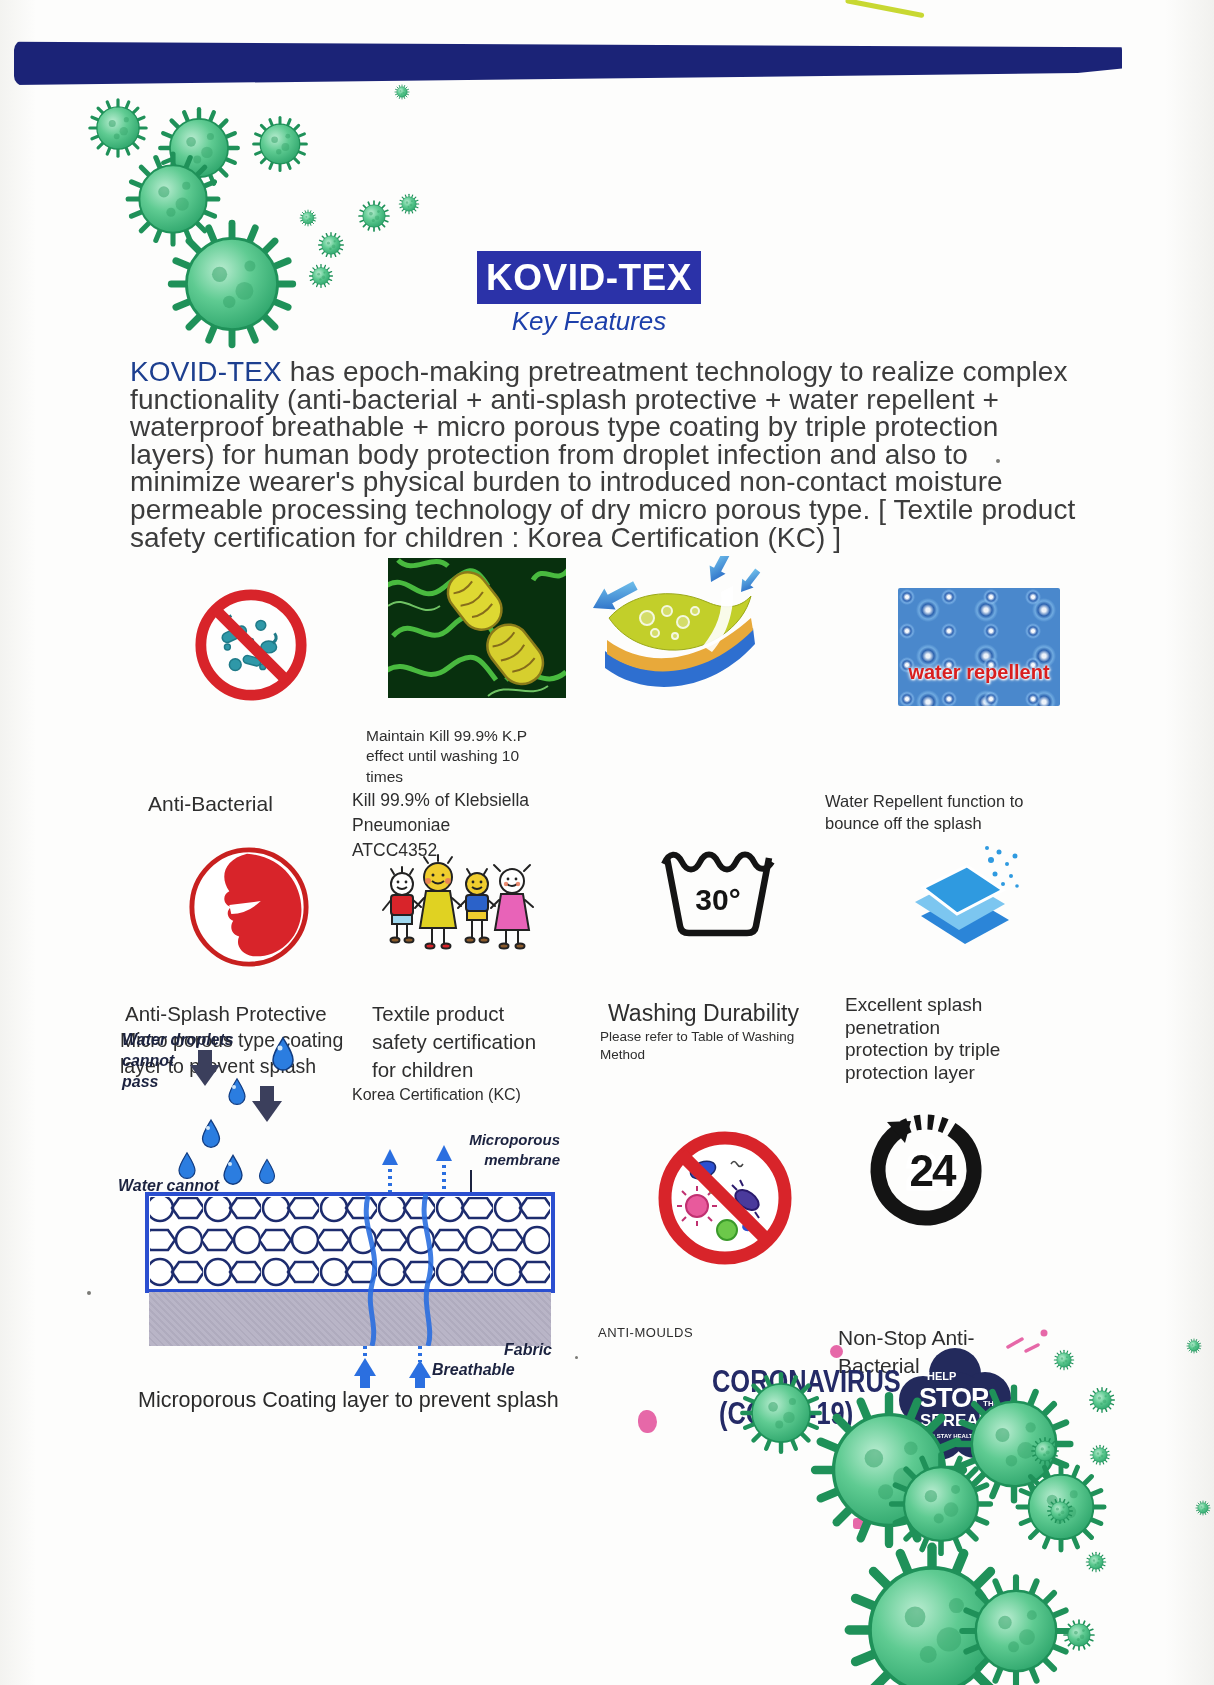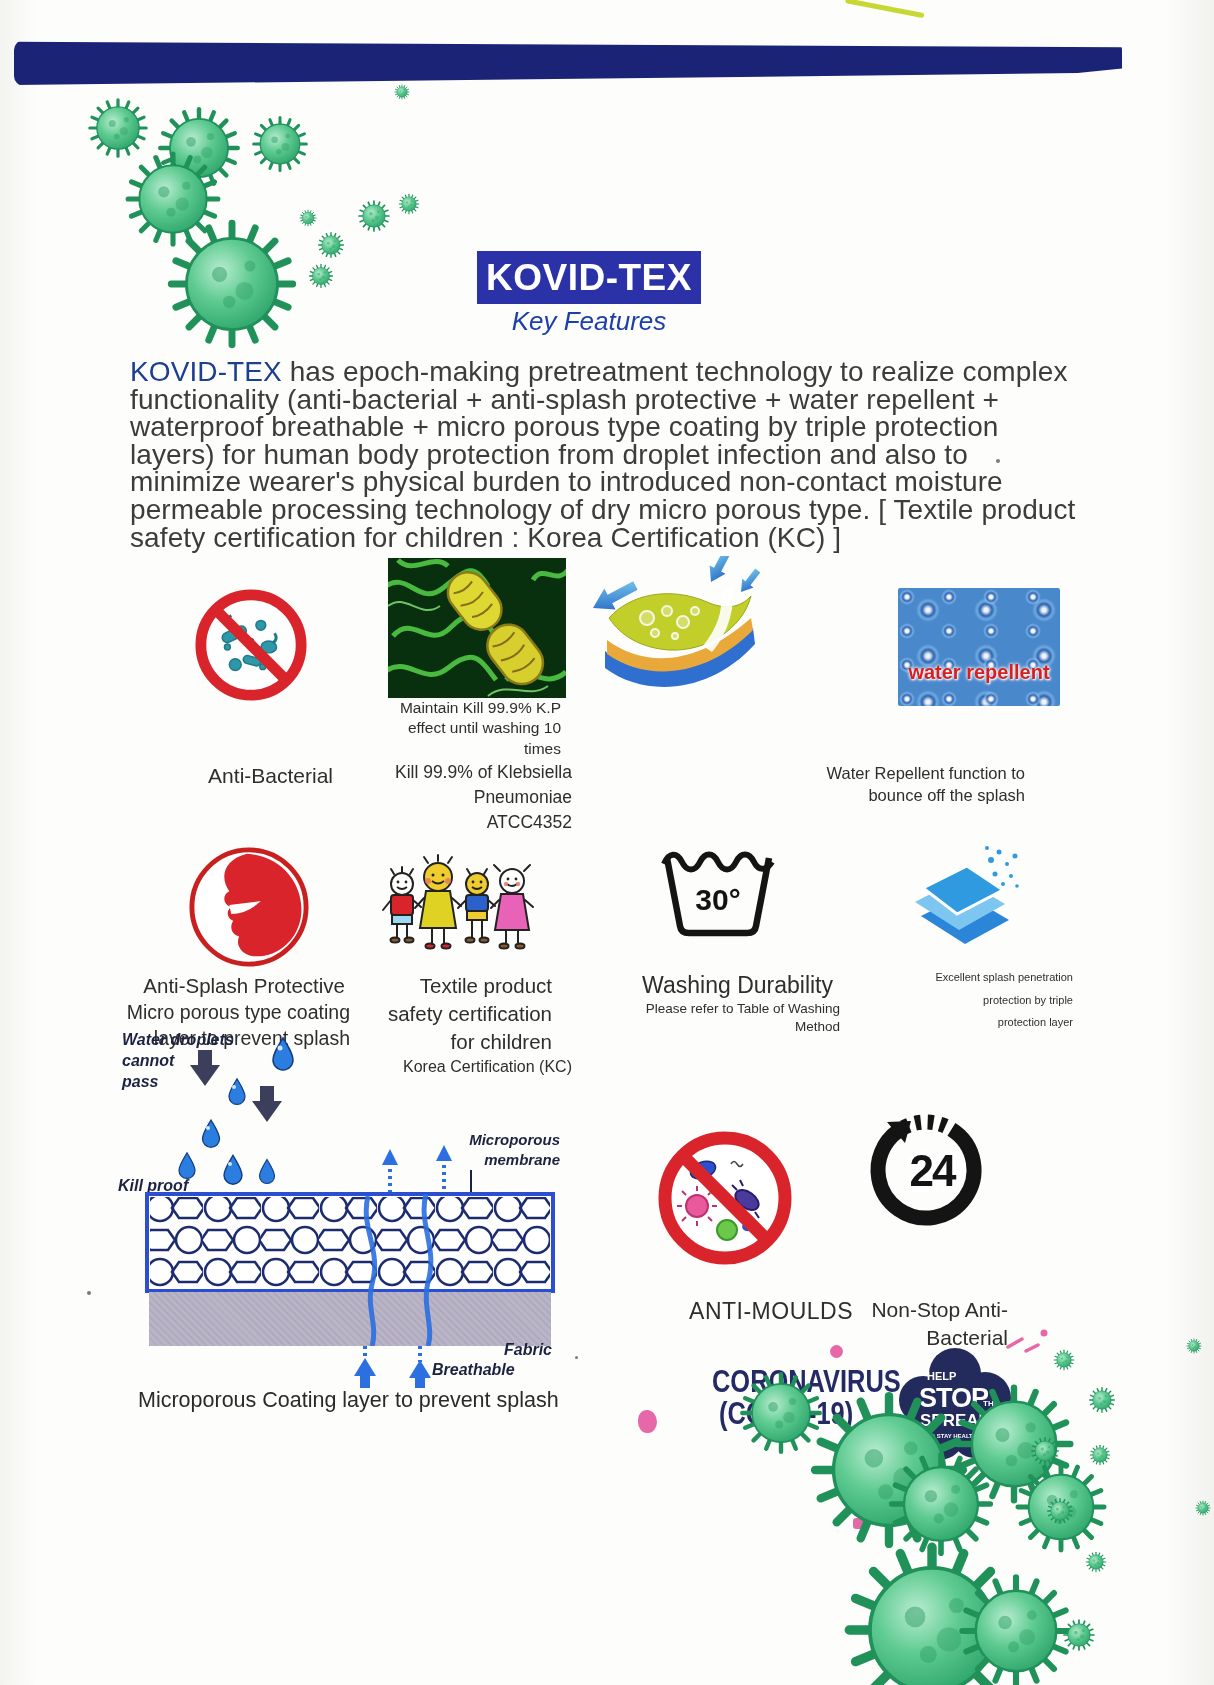--- a/index.html
+++ b/index.html
@@ -1,20 +1,20 @@
 <!DOCTYPE html>
 <html><head>
 <meta charset="utf-8">
 <style>
   html,body{margin:0;padding:0;background:#e8e8e6;}
   .page{position:relative;width:1214px;height:1685px;margin:0 auto;overflow:hidden;
     background:linear-gradient(90deg,#f3f3f0 0%,#fdfdfc 3%,#fdfdfc 96%,#f1f1ee 100%);
     font-family:"Liberation Sans", sans-serif;color:#2d2d2d;}
   .abs{position:absolute;}
-  .cap{text-align:right;white-space:pre-line;color:#2e2e2e;line-height:1.32;}
+  .cap{text-align:left;white-space:pre-line;color:#2e2e2e;line-height:1.32;margin-top:28px;}
   .ital{font-style:italic;font-weight:bold;color:#1c2340;white-space:pre-line;line-height:1.3;}
   .topbar{left:14px;top:40px;width:1108px;height:46px;background:#1b2377;border-radius:10px;
     clip-path:polygon(0 4%,100% 16%,100% 62%,96% 72%,0 98%);}
   .yline{left:846px;top:-2px;width:80px;height:5px;background:#c8d832;transform:rotate(11deg);transform-origin:left top;border-radius:3px;}
   .titlebox{left:477px;top:251px;width:224px;height:53px;background:#2b32a8;color:#fff;
     font-size:37px;font-weight:bold;text-align:center;line-height:53px;letter-spacing:.5px;}
   .subtitle{left:477px;top:306px;width:224px;text-align:center;color:#1c3faa;font-size:26px;font-style:italic;}
   .intro{left:130px;top:358px;width:952px;font-size:28px;line-height:27.6px;color:#3c3c3c;letter-spacing:.1px;}
   .brand{color:#1d3f8f;}
   .wr-img{background-color:#4a88cc;border-radius:2px;overflow:hidden;
@@ -294,28 +294,28 @@
 
   <div class="abs cap" style="left:125px;top:972px;width:220px;font-size:20.5px">Anti-Splash Protective</div>
   <div class="abs cap" style="left:120px;top:999px;width:230px;font-size:19.5px;line-height:26px">Micro porous type coating
 layer to prevent splash</div>
   <div class="abs cap" style="left:372px;top:972px;width:180px;font-size:20.5px;line-height:28px">Textile product
 safety certification
 for children</div>
   <div class="abs cap" style="left:352px;top:1056px;width:220px;font-size:16px">Korea Certification (KC)</div>
   <div class="abs cap" style="left:608px;top:970px;width:225px;font-size:23px">Washing Durability</div>
   <div class="abs cap" style="left:600px;top:1000px;width:240px;font-size:13.5px">Please refer to Table of Washing Method</div>
-  <div class="abs cap" style="left:845px;top:966px;width:228px;font-size:11px;line-height:22.5px">Excellent splash penetration
+  <div class="abs cap" style="left:845px;top:966px;width:228px;font-size:19px;line-height:22.5px">Excellent splash penetration
 protection by triple
 protection layer</div>
 
   <div class="abs ital" style="left:122px;top:1030px;width:130px;font-size:16px;text-align:left">Water droplets
 cannot
 pass</div>
-  <div class="abs ital" style="left:118px;top:1176px;font-size:16px">Kill proof</div>
+  <div class="abs ital" style="left:118px;top:1176px;font-size:16px">Water cannot</div>
   <div class="abs ital" style="left:448px;top:1130px;width:112px;font-size:15px;text-align:right">Microporous
 membrane</div>
   <div class="abs" style="left:470px;top:1170px;width:2px;height:30px;background:#1c2340"></div>
 
   <svg class="abs" style="left:175px;top:1028px" width="160" height="165" viewBox="0 0 160 165">
     <g fill="#3b3f5c">
       <g transform="translate(30,22)">
           <rect x="-7" y="0" width="14" height="16"></rect>
           <polygon points="-15,15 15,15 0,36"></polygon>
         </g>
@@ -421,21 +421,21 @@
     </g>
     <line x1="26" y1="26" x2="114" y2="114" stroke="#d8242a" stroke-width="13"></line>
   </svg>
 
   <svg class="abs" style="left:860px;top:1100px" width="135" height="135" viewBox="0 0 135 135">
     <circle cx="66" cy="70" r="48" fill="none" stroke="#141414" stroke-width="15" pathLength="360" stroke-dasharray="244 8 7 8 7 8 7 8 7 8 48" transform="rotate(-10 66 70)"></circle>
     <polygon points="51,21 45,43 27,22" fill="#141414"></polygon>
     <text x="72" y="86" text-anchor="middle" font-size="44" font-weight="bold" letter-spacing="-2" fill="#141414" stroke="#ffffff" stroke-width="9" paint-order="stroke" font-family="Liberation Sans, sans-serif">24</text>
   </svg>
 
-  <div class="abs cap" style="left:598px;top:1296px;width:255px;font-size:23px;letter-spacing:.5px">ANTI-MOULDS</div>
+  <div class="abs cap" style="left:598px;top:1296px;width:255px;font-size:13px;letter-spacing:.5px">ANTI-MOULDS</div>
   <div class="abs cap" style="left:838px;top:1296px;width:170px;font-size:21px">Non-Stop Anti-Bacterial</div>
 
   <div class="abs corona" style="left:712px;top:1366px">CORONAVIRUS</div>
   <div class="abs corona" style="left:719px;top:1398px">(COVID-19)</div>
 
   <svg class="abs" style="left:895px;top:1346px" width="120" height="120" viewBox="0 0 120 120">
     <g fill="#232a5c">
       <circle cx="60" cy="28" r="26"></circle>
         <circle cx="28" cy="54" r="24"></circle>
         <circle cx="90" cy="52" r="26"></circle>

